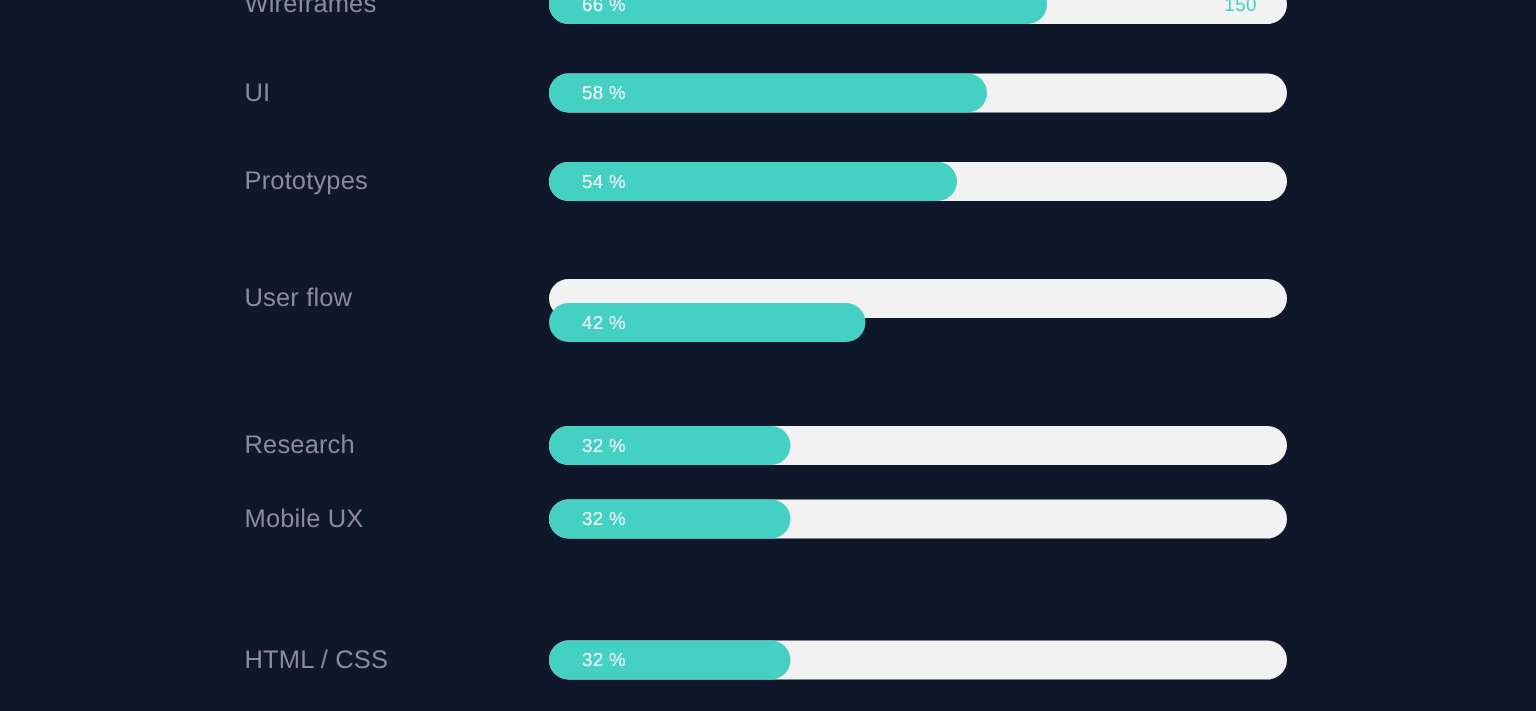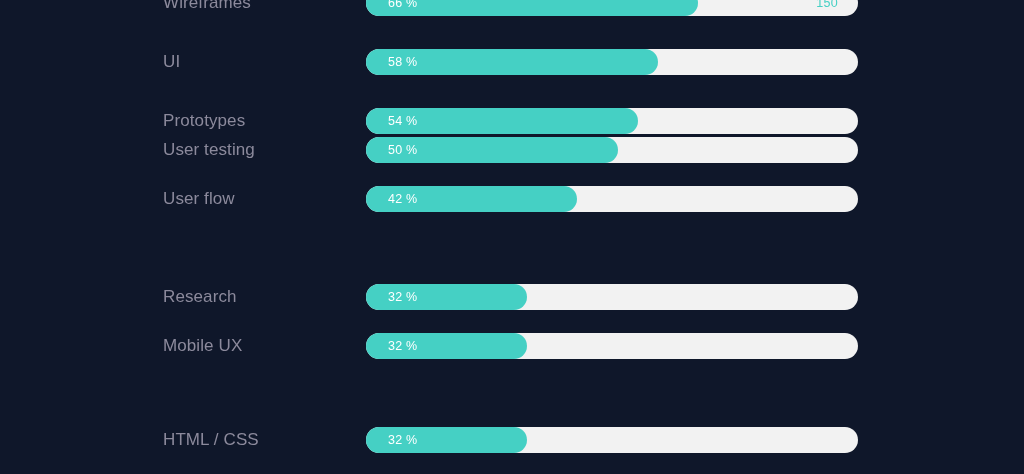--- a/index.html
+++ b/index.html
@@ -109,32 +109,24 @@
       </div>
     </div>
     <div class="row" style="top: 88px; margin-top: 20px;">
       <div class="row-label">Prototypes</div>
       <div class="track">
         <div class="fill" style="width: 272px;">
           <div class="fill-value">54 %</div>
         </div>
       </div>
     </div>
-    <div class="row" style="top: 137px;">
-      <div class="row-label">User testing</div>
-      <div class="track">
-        <div class="fill" style="width: 252px;">
-          <div class="fill-value">50 %</div>
-        </div>
-      </div>
-    </div>
     <div class="row" style="top: 186px;">
       <div class="row-label">User flow</div>
       <div class="track">
-        <div class="fill" style="width: 211px;">
+        <div class="fill" style="width: 211px; margin-top: 16px;">
           <div class="fill-value">42 %</div>
         </div>
       </div>
     </div>
     <div class="row" style="top: 284px;">
       <div class="row-label">Research</div>
       <div class="track">
         <div class="fill" style="width: 161px;">
           <div class="fill-value">32 %</div>
         </div>

